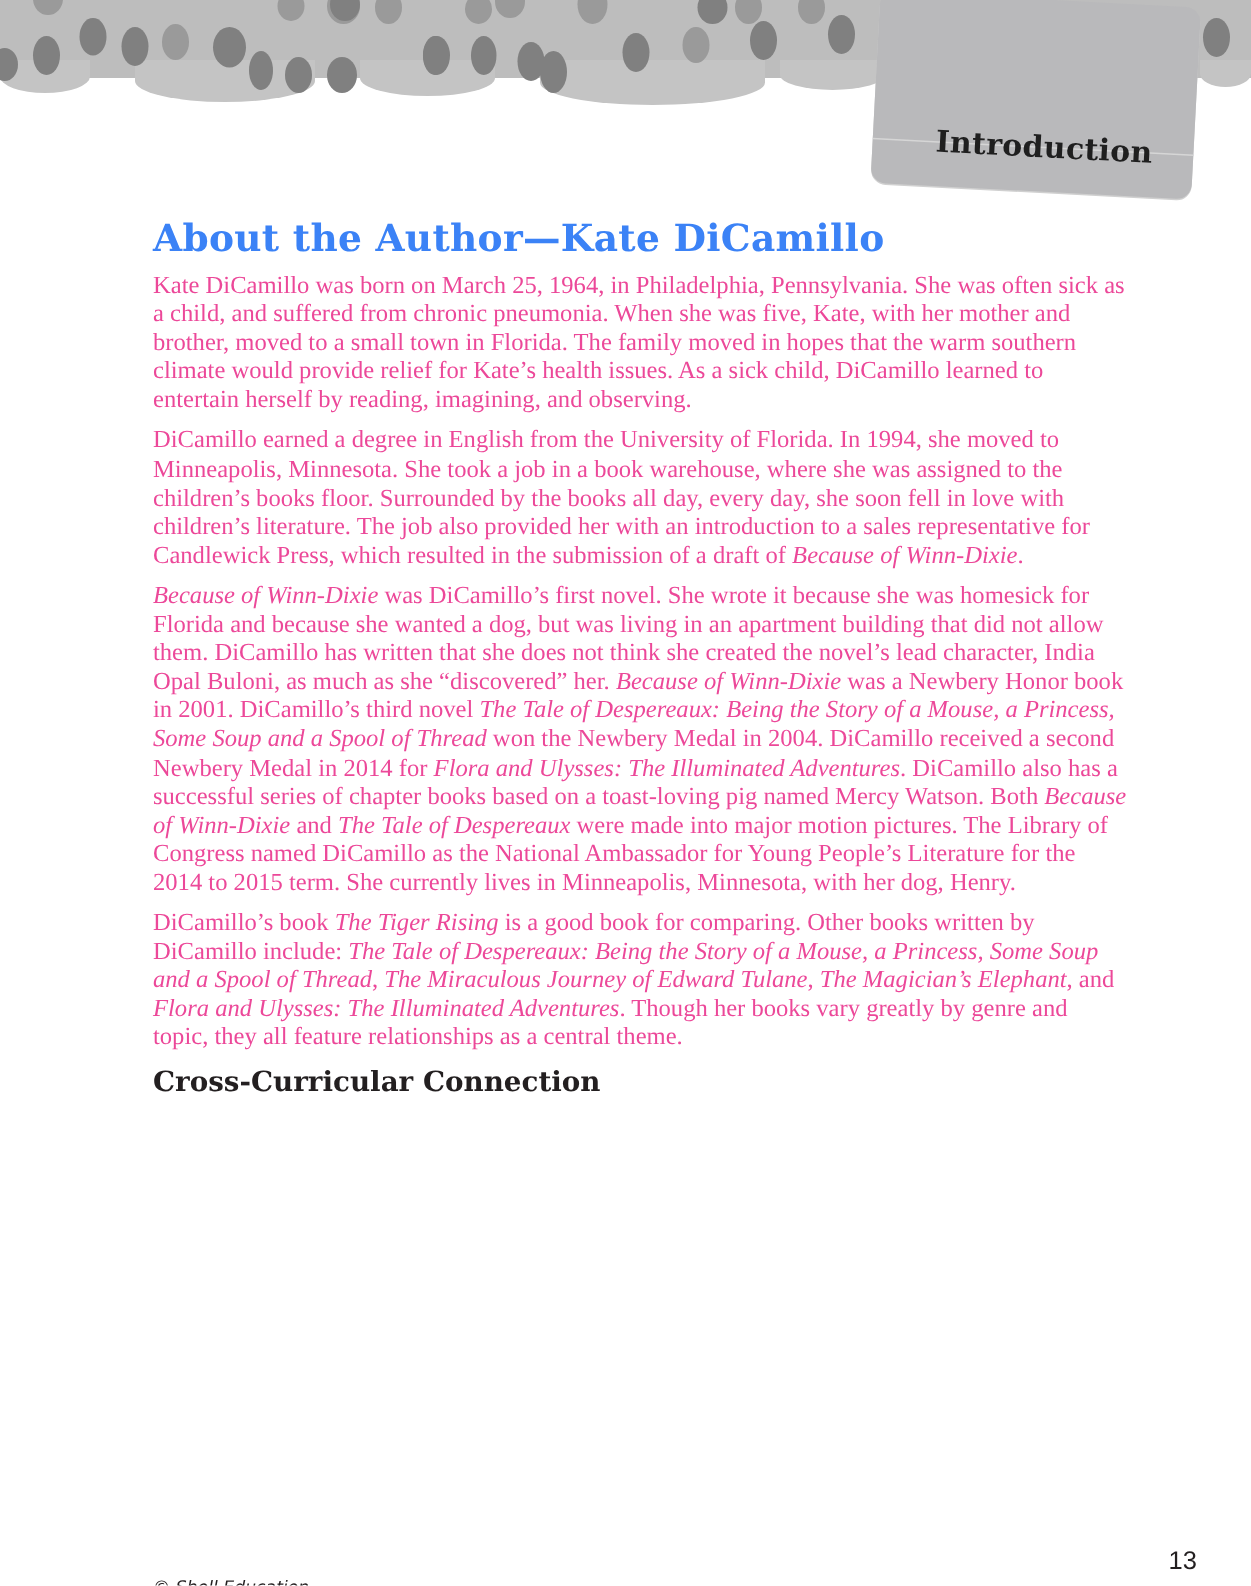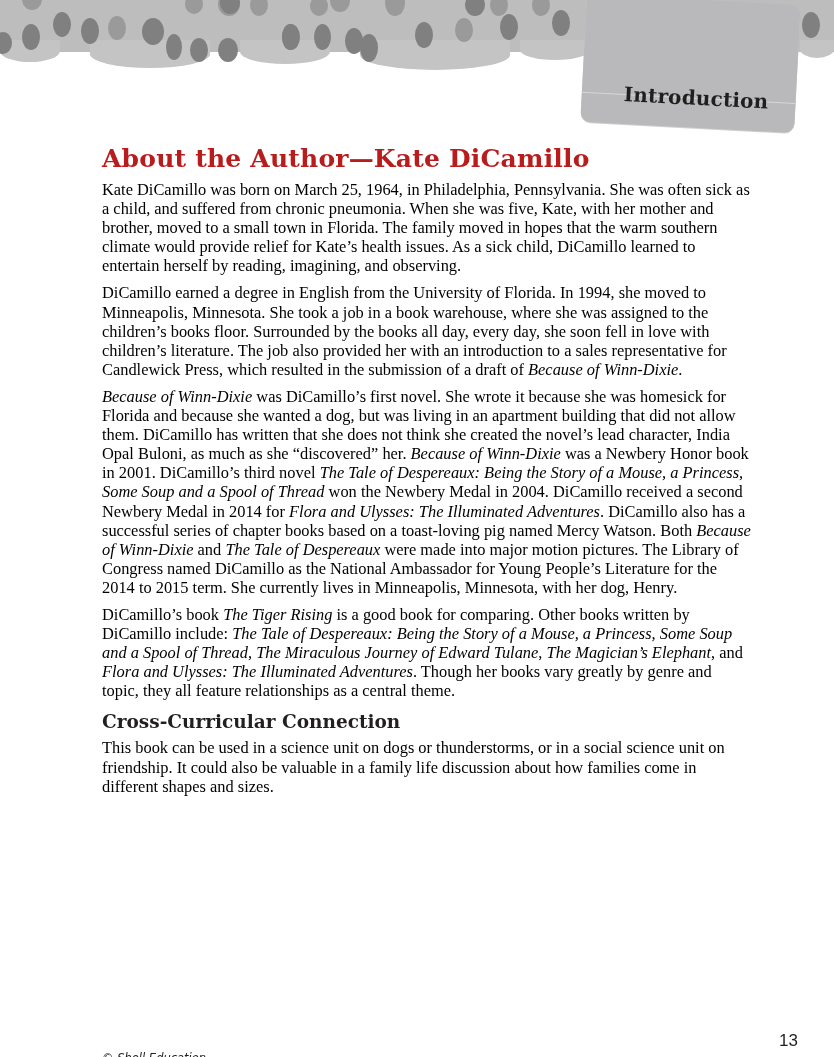--- a/index.html
+++ b/index.html
@@ -6,23 +6,23 @@
     body { width: 834px; height: 1057px; position: relative; overflow: hidden; font-family: "Liberation Serif", "DejaVu Serif", serif; color: #231f20; }
     .banner { position: absolute; left: 0; top: 0; width: 834px; height: 80px; overflow: hidden; }
     .banner-bg { position: absolute; left: 0; top: 0; width: 834px; height: 52px; background: #bdbdbd; }
     .drip { position: absolute; background: #c4c4c4; border-radius: 0 0 50% 50%; }
     .dot { position: absolute; border-radius: 50%; background: #808080; }
     .dot.light { background: #9a9a9a; }
     .tab { position: absolute; left: 587px; top: -6px; width: 214px; height: 128px; background: #b9b9bb; border-radius: 10px; transform: rotate(3deg); transform-origin: 0 0; box-shadow: 0 1px 0 #d0d0d0; }
     .tab-line { position: absolute; left: 0; right: 0; top: 98px; height: 1px; background: #d6d6d6; }
     .tab-label { position: absolute; left: 42px; top: 86px; font-family: "DejaVu Serif", serif; font-weight: bold; font-size: 20px; color: #1f1f1f; letter-spacing: 0.2px; }
     .content { position: absolute; left: 102px; top: 143px; width: 650px; }
-    h1 { margin: 0; font-family: "DejaVu Serif", serif; font-weight: bold; font-size: 25px; color: #b91c1c; letter-spacing: 0.2px; line-height: 32px; }
+    h1 { margin: 0; font-family: "DejaVu Serif", serif; font-weight: bold; font-size: 25px; color: #3b82f6; letter-spacing: 0.2px; line-height: 32px; }
     h2 { margin: 10px 0 4px 0; font-family: "DejaVu Serif", serif; font-weight: bold; font-size: 18.5px; color: #231f20; line-height: 24px; }
-    p { margin: 0 0 8px 0; font-size: 16.4px; line-height: 19.1px; color: #000000; }
+    p { margin: 0 0 8px 0; font-size: 16.4px; line-height: 19.1px; color: #ec4899; }
     p.first { margin-top: 5px; }
     i { font-style: italic; }
     .footer { position: absolute; top: 1032px; left: 102px; width: 696px; height: 20px; font-family: "DejaVu Sans", sans-serif; font-style: italic; font-size: 11.5px; color: #231f20; }
     .footer-left { position: absolute; left: 0; top: 19px; }
     .footer-right { position: absolute; right: 44px; top: 3px; }
     .page-num { position: absolute; right: 0; top: -1px; font-style: normal; font-size: 17px; font-family: "Liberation Sans", sans-serif; }
   </style>
 </head>
 <body>
 
@@ -76,19 +76,18 @@
 
   <p class="first">Kate DiCamillo was born on March 25, 1964, in Philadelphia, Pennsylvania.  She was often sick as a child, and suffered from chronic pneumonia.  When she was five, Kate, with her mother and brother, moved to a small town in Florida.  The family moved in hopes that the warm southern climate would provide relief for Kate’s health issues.  As a sick child, DiCamillo learned to entertain herself by reading, imagining, and observing.</p>
 
   <p><span>DiCamillo earned a degree in English from the University of Florida.  In 1994, she moved to Minneapolis, Minnesota.  She took a job in a book warehouse, where she was assigned to the children’s books floor.  Surrounded by the books all day, every day, she soon fell in love with children’s literature.  The job also provided her with an introduction to a sales representative for Candlewick Press, which resulted in the submission of a draft of </span><i>Because of Winn-Dixie</i><span>.</span></p>
 
   <p><i>Because of Winn-Dixie</i><span> was DiCamillo’s first novel.  She wrote it because she was homesick for Florida and because she wanted a dog, but was living in an apartment building that did not allow them.  DiCamillo has written that she does not think she created the novel’s lead character, India Opal Buloni, as much as she “discovered” her.  </span><i>Because of Winn-Dixie</i><span> was a Newbery Honor book in 2001.  DiCamillo’s third novel </span><i>The Tale of Despereaux: Being the Story of a Mouse, a Princess, Some Soup and a Spool of Thread</i><span> won the Newbery Medal in 2004.  DiCamillo received a second Newbery Medal in 2014 for </span><i>Flora and Ulysses: The Illuminated Adventures</i><span>.  DiCamillo also has a successful series of chapter books based on a toast-loving pig named Mercy Watson.  Both </span><i>Because of Winn-Dixie</i><span> and </span><i>The Tale of Despereaux</i><span> were made into major motion pictures.  The Library of Congress named DiCamillo as the National Ambassador for Young People’s Literature for the 2014 to 2015 term.  She currently lives in Minneapolis, Minnesota, with her dog, Henry.</span></p>
 
   <p><span>DiCamillo’s book </span><i>The Tiger Rising</i><span> is a good book for comparing.  Other books written by DiCamillo include: </span><i>The Tale of Despereaux: Being the Story of a Mouse, a Princess, Some Soup and a Spool of Thread</i><span>, </span><i>The Miraculous Journey of Edward Tulane</i><span>, </span><i>The Magician’s Elephant</i><span>, and </span><i>Flora and Ulysses: The Illuminated Adventures</i><span>.  Though her books vary greatly by genre and topic, they all feature relationships as a central theme.</span></p>
 
   <h2>Cross-Curricular Connection</h2>
-  <p>This book can be used in a science unit on dogs or thunderstorms, or in a social science unit on friendship.  It could also be valuable in a family life discussion about how families come in different shapes and sizes.</p>
 </div>
 
 <div class="footer">
   <span class="footer-left">© Shell Education</span>
   <span class="page-num">13</span>
 </div>
 
 </body></html>

